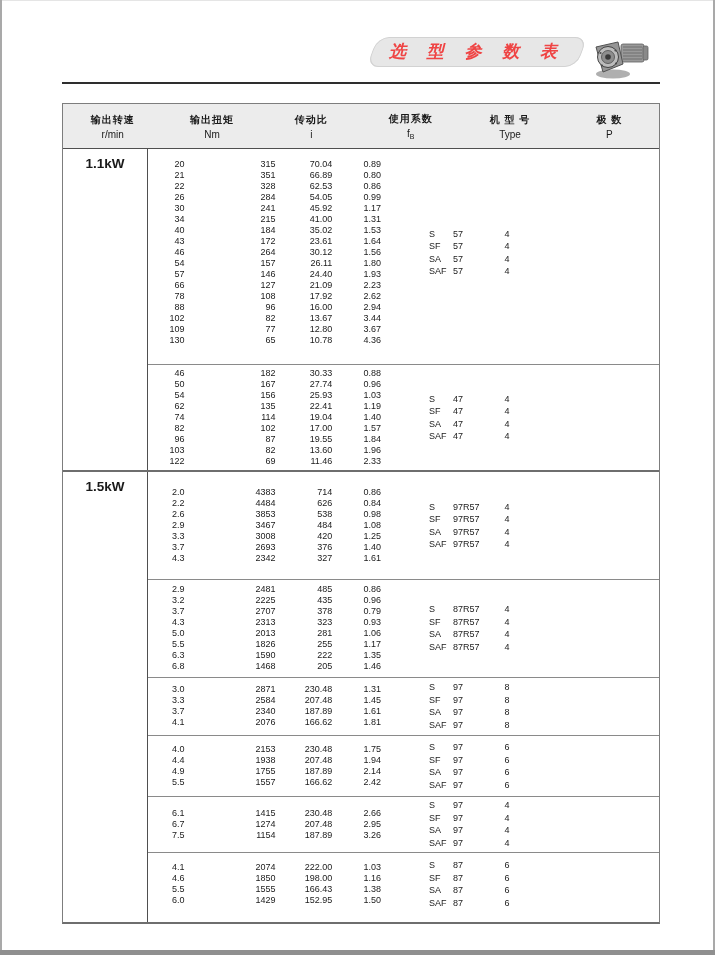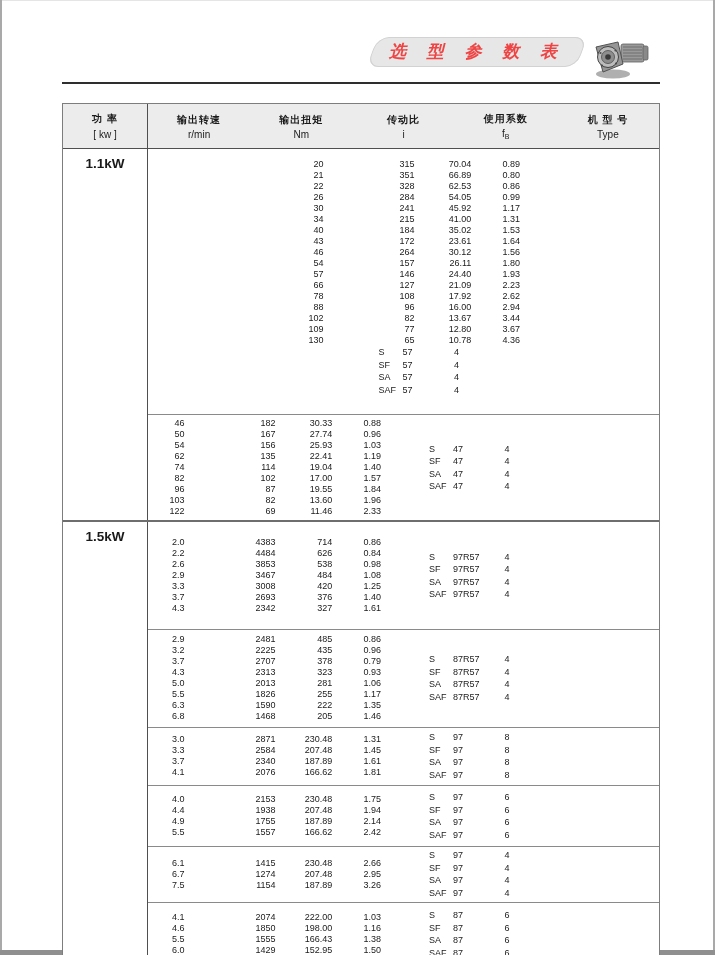--- a/index.html
+++ b/index.html
@@ -84,24 +84,20 @@
   <circle cx="27.5" cy="16.5" r="1.1" fill="#4c4c4c"></circle>
   <circle cx="12.5" cy="19" r="1.1" fill="#4c4c4c"></circle>
   <circle cx="14" cy="31.5" r="1.1" fill="#4c4c4c"></circle>
   <circle cx="28" cy="29.5" r="1.1" fill="#4c4c4c"></circle>
 </svg>
 
 <div class="top-rule"></div>
 
 <div class="ptable">
   <div class="thead">
-    <div class="th-power">
-      <span class="th-zh">功  率</span>
-      <span class="th-en">[ kw ]</span>
-    </div>
     <div class="th-rest">
       <div class="th-cell">
         <span class="th-zh">输出转速</span>
         <span class="th-en">r/min</span>
       </div>
       <div class="th-cell">
         <span class="th-zh">输出扭矩</span>
         <span class="th-en">Nm</span>
       </div>
       <div class="th-cell">
@@ -109,27 +105,31 @@
         <span class="th-en">i</span>
       </div>
       <div class="th-cell">
         <span class="th-zh">使用系数</span>
         <span class="th-en"><span>f</span><span class="sub">B</span></span>
       </div>
       <div class="th-cell">
         <span class="th-zh">机 型 号</span>
         <span class="th-en">Type</span>
       </div>
+      <div class="th-cell">
+        <span class="th-zh">极  数</span>
+        <span class="th-en">P</span>
+      </div>
     </div>
   </div>
   <div>
       <div class="section">
         <div class="power-cell">1.1kW</div>
         <div class="blocks">
-          <div class="block" style="padding: 10px 0px 18px; flex-direction: column;">
+          <div class="block" style="padding: 10px 0px 18px;">
             <div class="rows">
               <div class="drow">
                 <span class="cell c-speed">20</span>
                 <span class="cell c-torque">315</span>
                 <span class="cell c-ratio">70.04</span>
                 <span class="cell c-fb">0.89</span>
               </div>
               <div class="drow">
                 <span class="cell c-speed">21</span>
                 <span class="cell c-torque">351</span>

